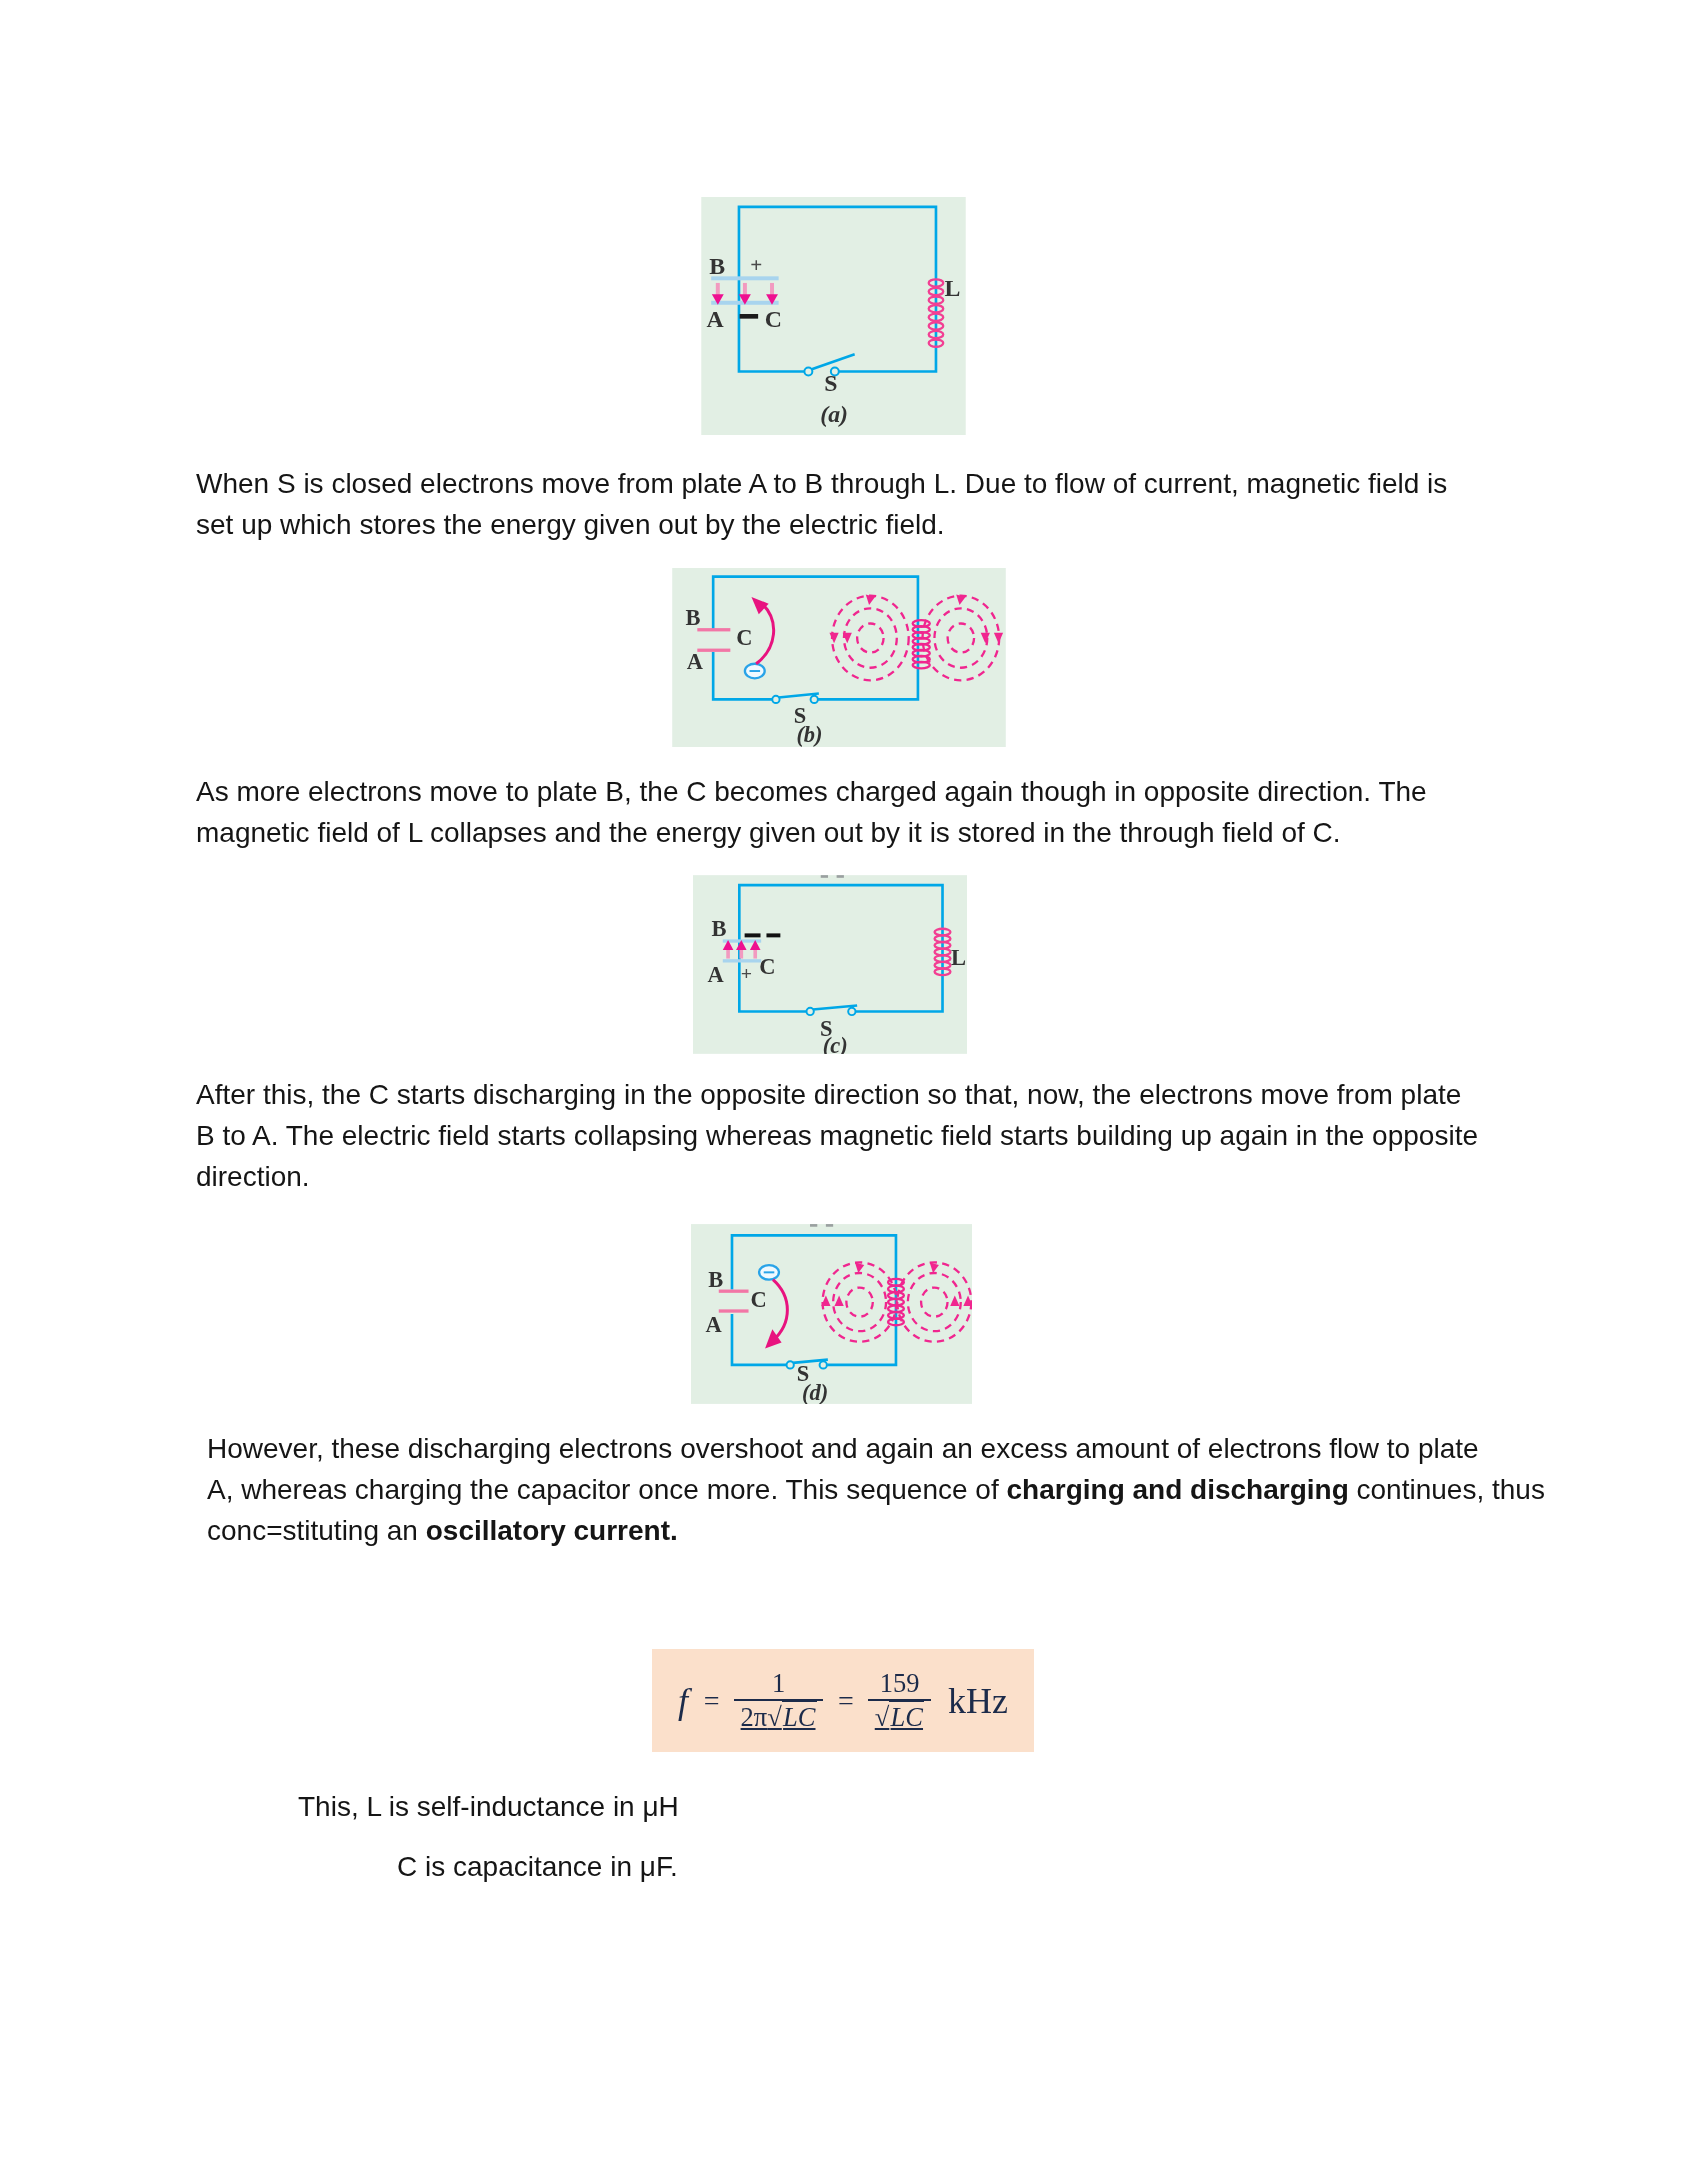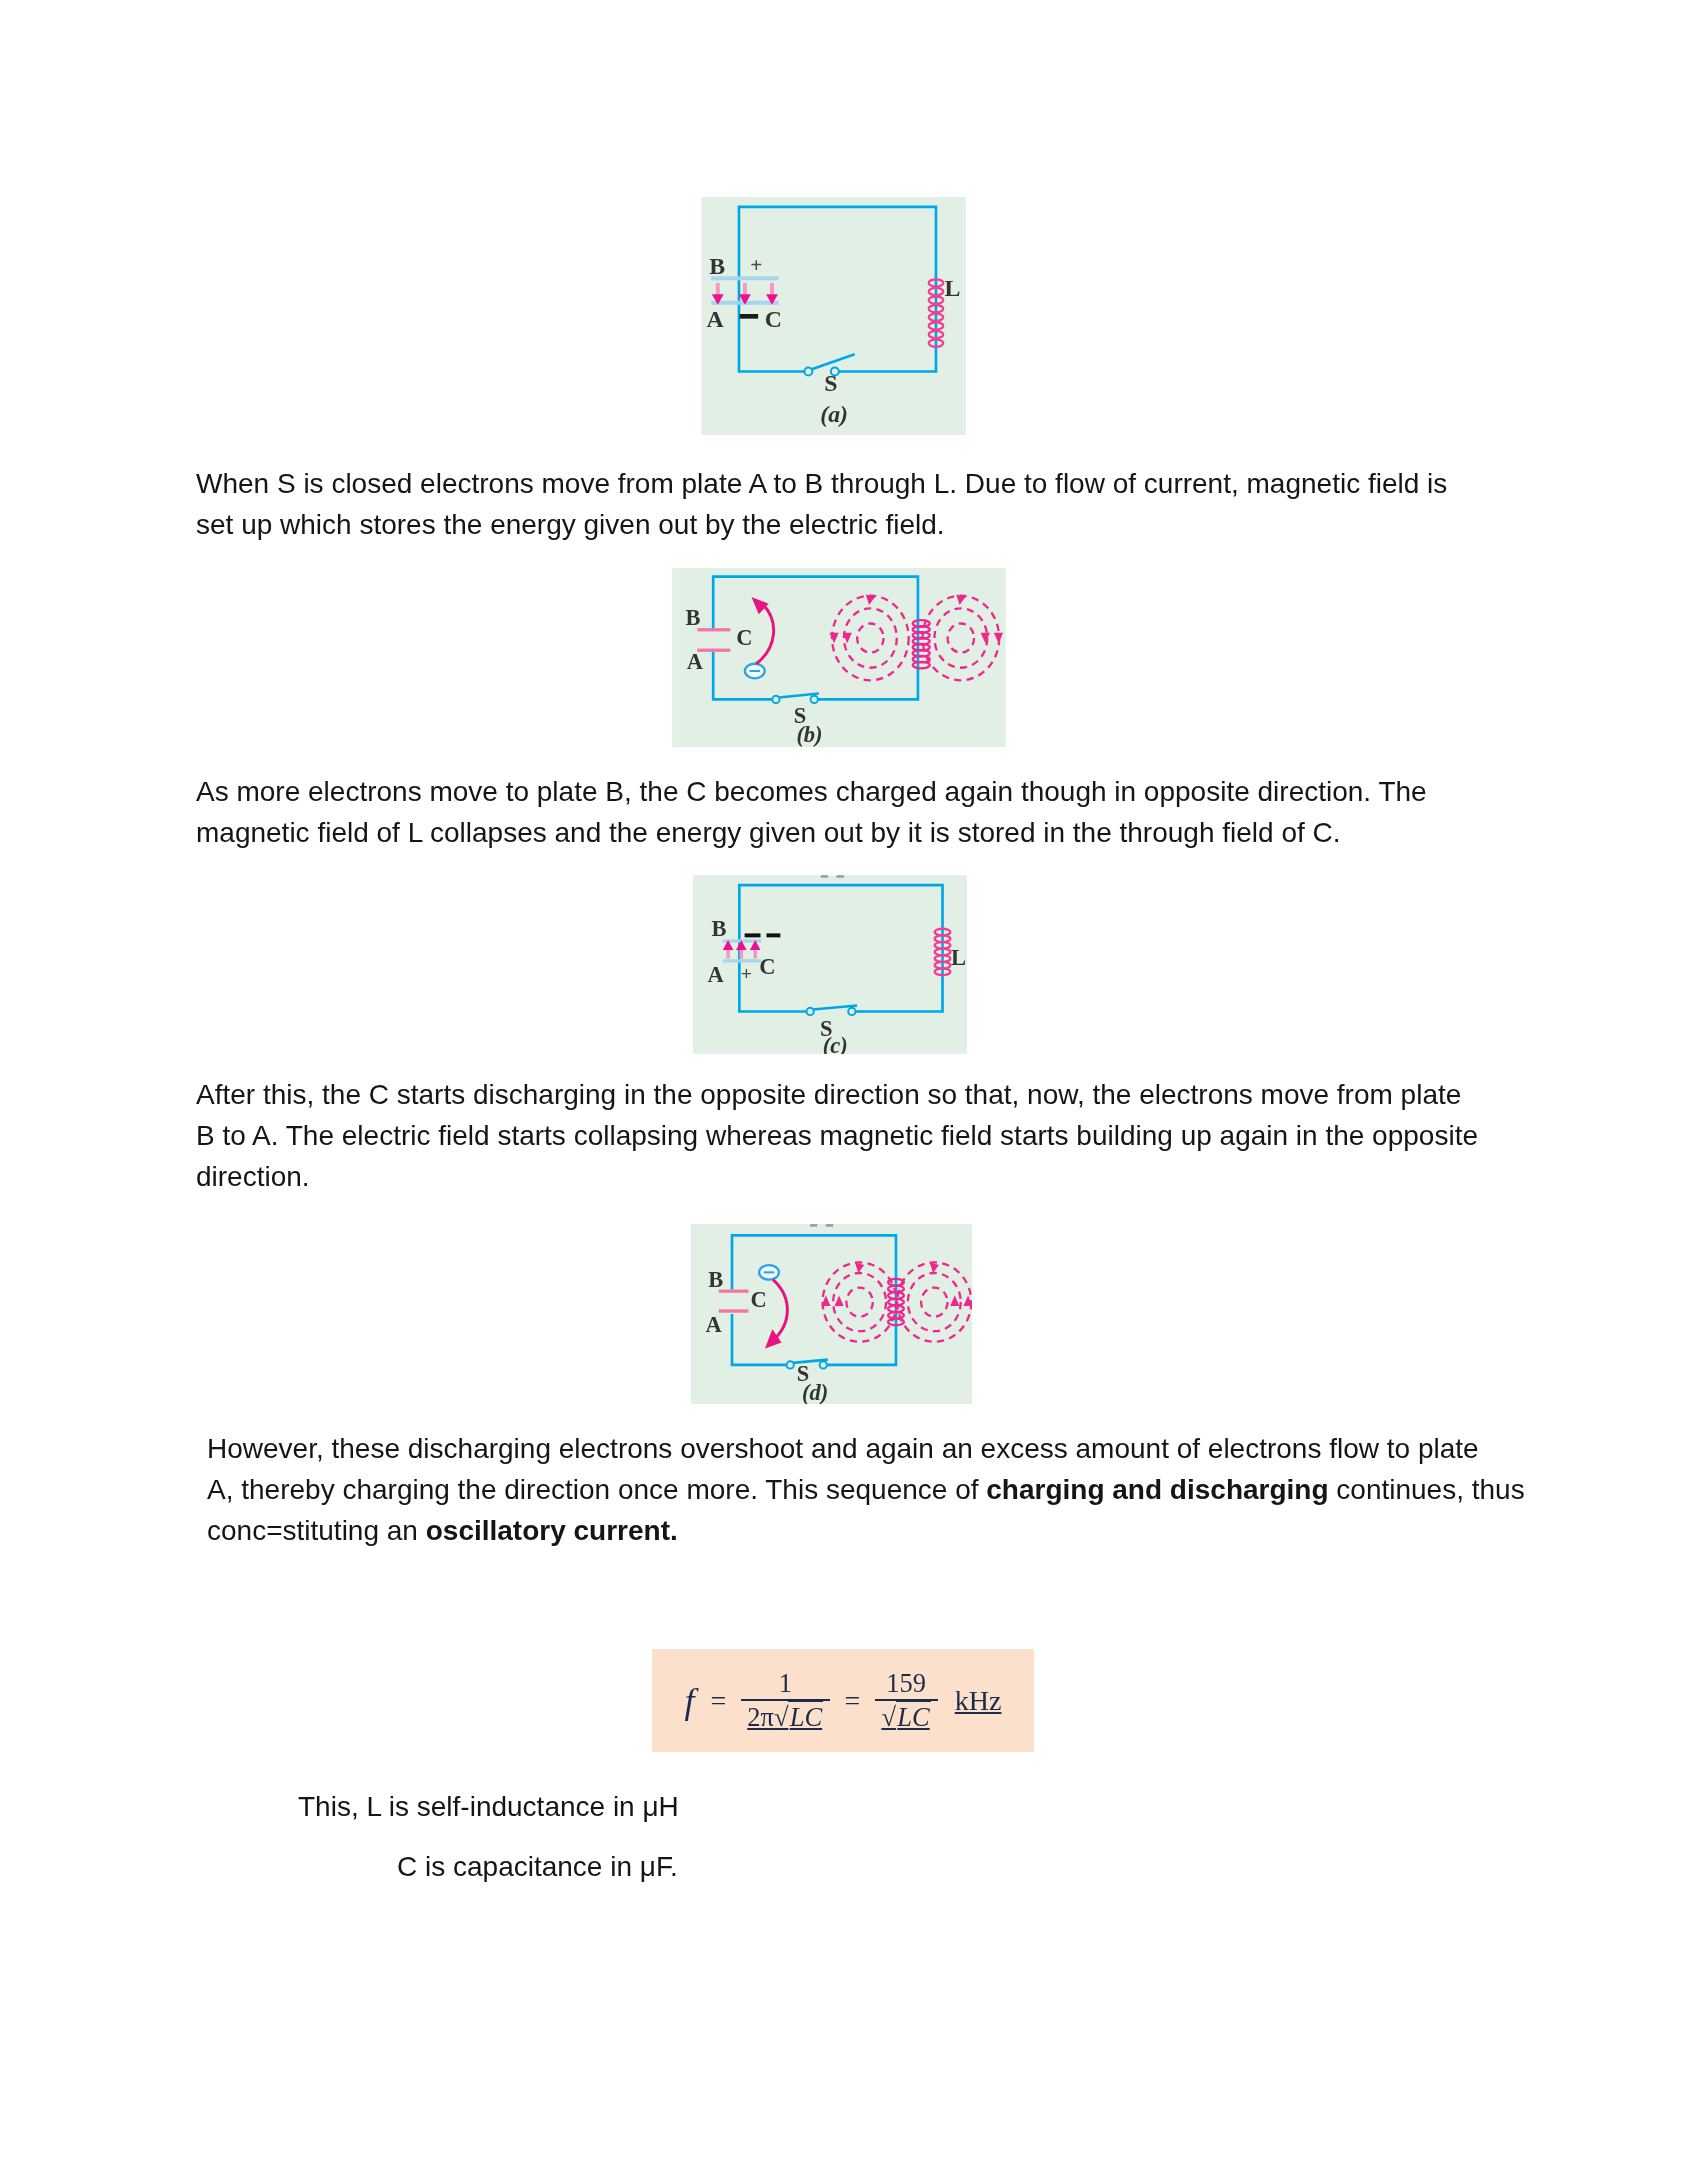--- a/index.html
+++ b/index.html
@@ -12,21 +12,21 @@
   .formula-box{position:absolute;left:652px;top:1649px;width:382px;height:103px;background:#fbe0cb;
                display:flex;align-items:center;justify-content:center;gap:13.2px;
                font-family:"Liberation Serif",serif;color:#1c2b4a;font-size:26.5px;}
   .formula-box .fvar{font-style:italic;font-size:36px;padding-right:1.3px;}
   .formula-box .eq{font-size:28px;padding:0 1.3px;}
   .frac{display:inline-flex;flex-direction:column;align-items:center;line-height:1.1;}
   .frac .num{padding:0 8px 1.3px;}
   .frac .den{border-top:2.6px solid #1c2b4a;padding:2px 6.6px 0;display:inline-block;text-decoration:underline;}
   .rad{border-top:2px solid #1c2b4a;font-style:italic;padding:0 1.3px;}
   .radsym{font-style:normal;}
-  .unit{font-size:28px;padding-left:4px;text-decoration:underline;}
+  .unit{font-size:36px;padding-left:4px;}
   svg text{font-family:"Liberation Serif","DejaVu Serif",serif;fill:#333333;font-weight:600;}
   svg text.cap{font-style:italic;}
   svg text.sign{fill:#4a4a4a;font-weight:700;}
 </style>
 </head>
 <body>
 
 <div class="page">
 
   <svg class="diagram" style="left:701px;top:197px" width="265" height="238" viewBox="0 0 400 360">
@@ -251,21 +251,21 @@
 
     <text x="26" y="95" font-size="34">B</text>
     <text x="90" y="126" font-size="34">C</text>
     <text x="22" y="163" font-size="34">A</text>
     <text x="160" y="238" font-size="34">S</text>
     <text x="168" y="266" font-size="34" class="cap">(d)</text>
   </svg>
 
   <div class="para" style="left:207px;top:1428px">
       <div class="tline"><span>However, these discharging electrons overshoot and again an excess amount of electrons flow to plate</span></div>
-      <div class="tline"><span>A, thereby charging the direction once more. This sequence of </span><span class="bold">charging and discharging</span><span> continues, thus</span></div>
+      <div class="tline"><span>A, whereas charging the capacitor once more. This sequence of </span><span class="bold">charging and discharging</span><span> continues, thus</span></div>
       <div class="tline"><span>conc=stituting an </span><span class="bold">oscillatory current.</span></div>
     </div>
 
 
   <div class="formula-box">
     <span class="fvar">f</span>
     <span class="eq">=</span>
     <span class="frac">
       <span class="num">1</span>
       <span class="den"><span>2π</span><span class="radsym">√</span><span class="rad">LC</span></span>

